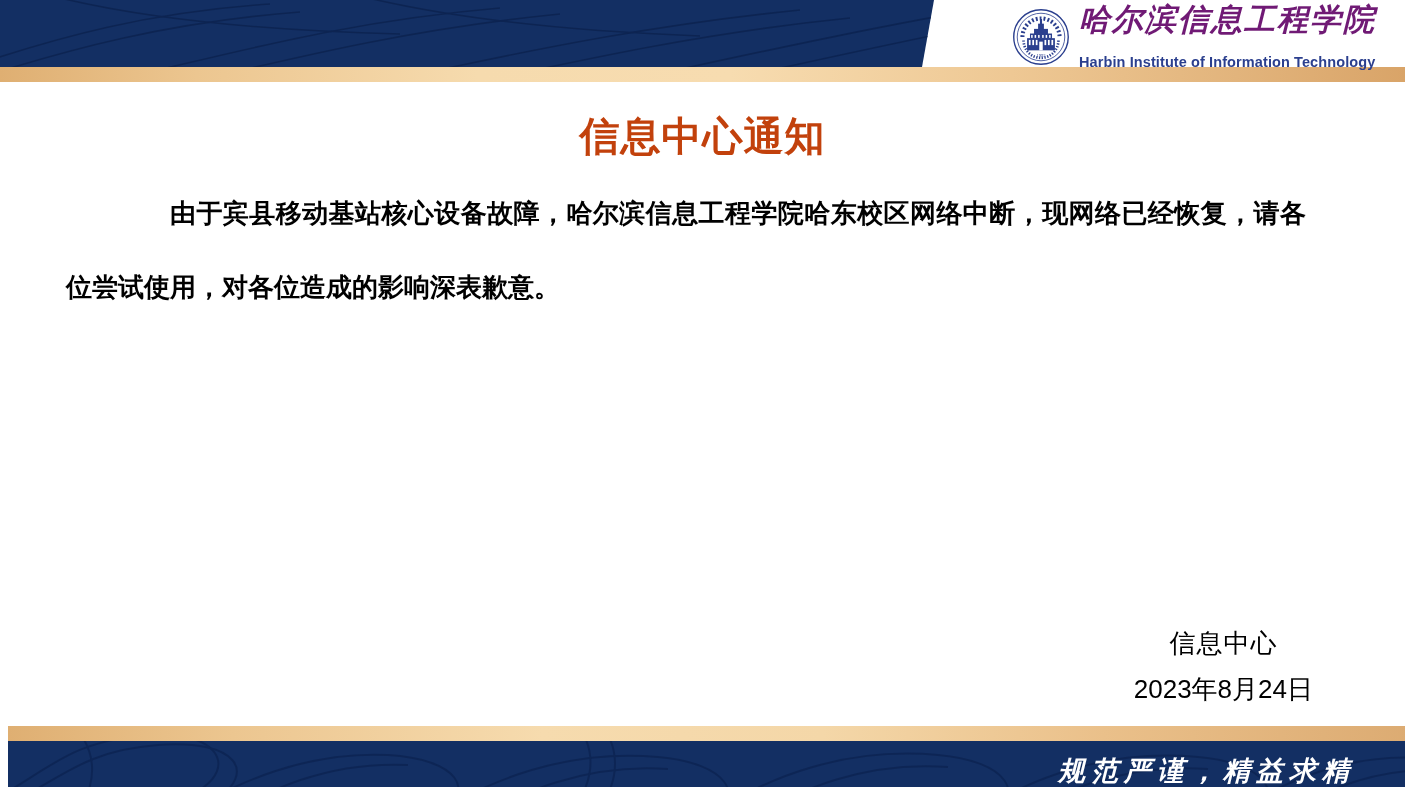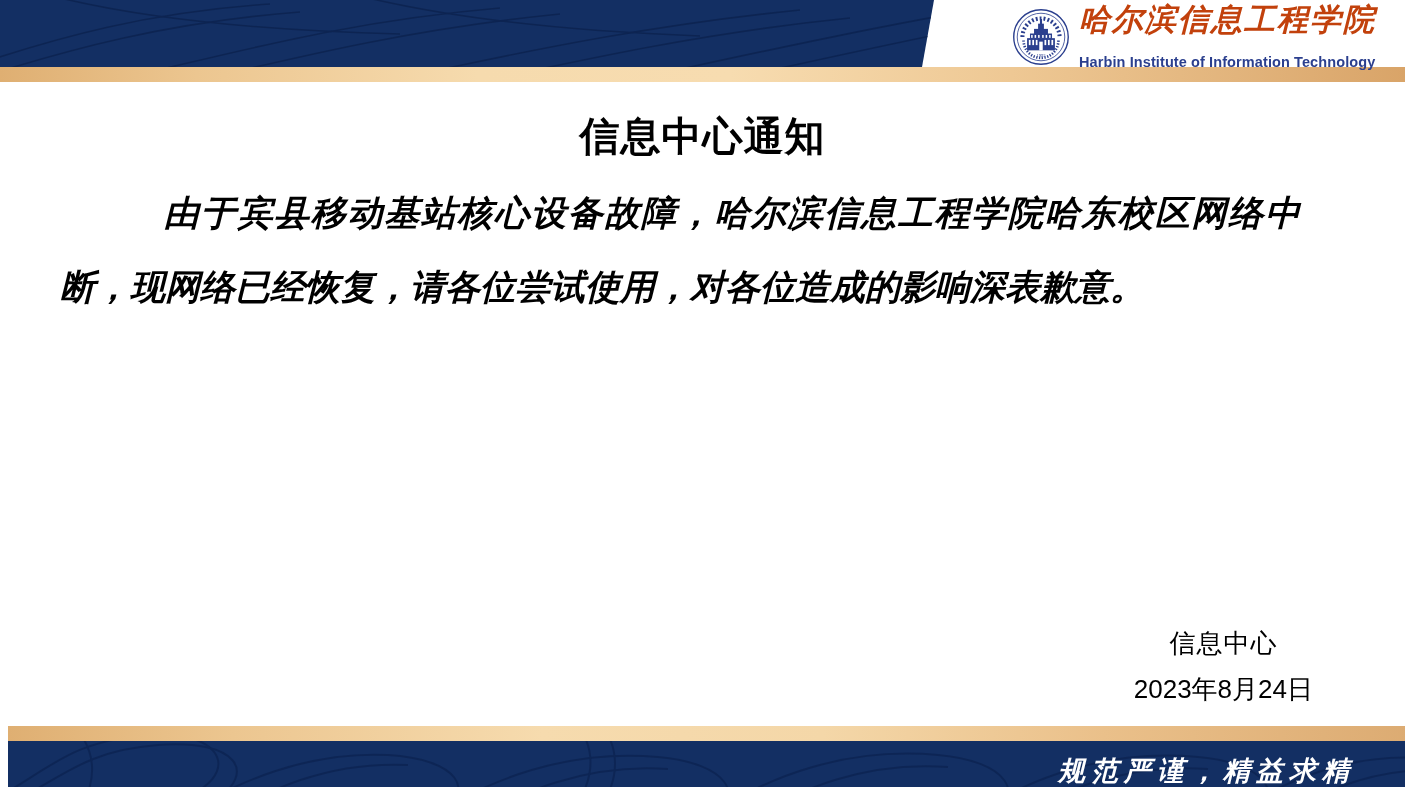--- a/index.html
+++ b/index.html
@@ -81,21 +81,21 @@
     display: flex;
     flex-direction: column;
     justify-content: center;
     line-height: 1;
   }
   .logo-cn {
     font-family: "Liberation Serif", "DejaVu Serif", serif;
     font-size: 31px;
     font-weight: bold;
     font-style: italic;
-    color: #c2410c;
+    color: #701a75;
     letter-spacing: 2px;
     white-space: nowrap;
   }
   .logo-en {
     margin-top: 20px;
     font-family: "Liberation Sans", sans-serif;
     font-size: 14.5px;
     font-weight: bold;
     color: #2b3f8e;
     letter-spacing: 0.1px;
@@ -111,36 +111,35 @@
     height: 640px;
   }
   .doc-title {
     position: absolute;
     left: 0;
     top: 27px;
     width: 1405px;
     text-align: center;
     font-size: 40px;
     font-weight: bold;
-    color: #000000;
+    color: #c2410c;
     letter-spacing: 1px;
   }
   .doc-body {
     position: absolute;
-    left: 60px;
+    left: 66px;
     top: 94px;
     width: 1240px;
-    font-size: 35px;
+    font-size: 26px;
     font-weight: bold;
     color: #000000;
     line-height: 74px;
     text-align: justify;
     text-justify: inter-character;
     text-indent: 0;
-    font-style: italic;
   }
   .doc-body .para {
     text-indent: 104px;
   }
 
   
   .signature {
     position: absolute;
     right: 92px;
     top: 538px;

